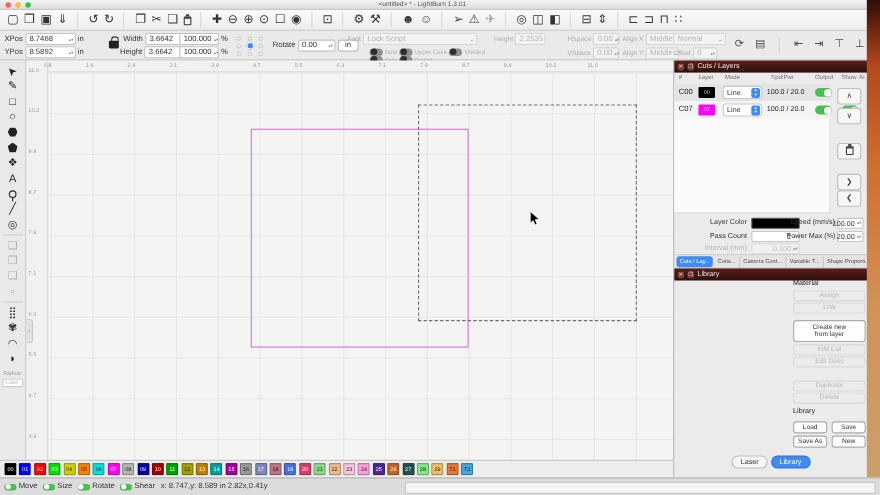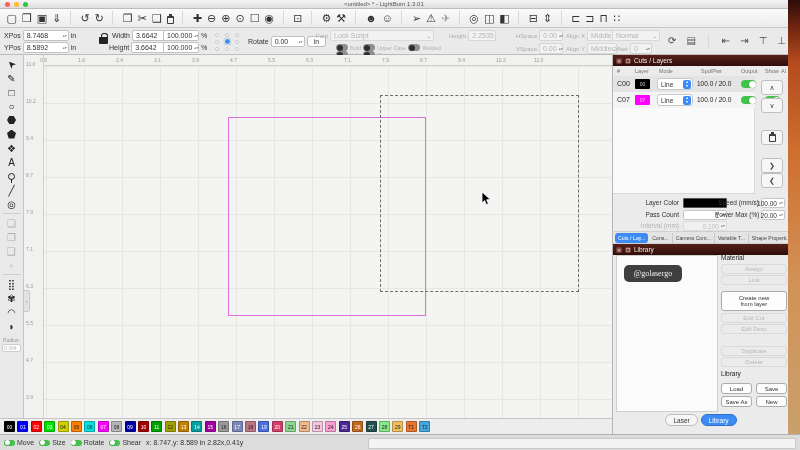--- a/index.html
+++ b/index.html
@@ -456,23 +456,20 @@
       <span class="ctab">Camera Cont...</span>
       <span class="ctab">Variable T...</span>
       <span class="ctab">Shape Properti...</span>
     </div>
 
   <div class="phead" style="top:189px">
     <span class="phx">✕</span>
     <span class="phx">❐</span>
     <span>Library</span>
   </div>
-  <div id="liblist">
-    <div id="libitem">@golasergo</div>
-  </div>
   <span id="material-label">Material</span>
   <div id="material-buttons">
       <div class="mbtn dis" style="top: 209px;">Assign</div>
       <div class="mbtn dis" style="top: 220px;">Link</div>
       <div class="mbtn en" style="top: 236px; height: 20px;">Create new
 from layer</div>
       <div class="mbtn dis" style="top: 258px;">Edit Cut</div>
       <div class="mbtn dis" style="top: 269px;">Edit Desc</div>
       <div class="mbtn dis" style="top: 291px;">Duplicate</div>
       <div class="mbtn dis" style="top: 302px;">Delete</div>

